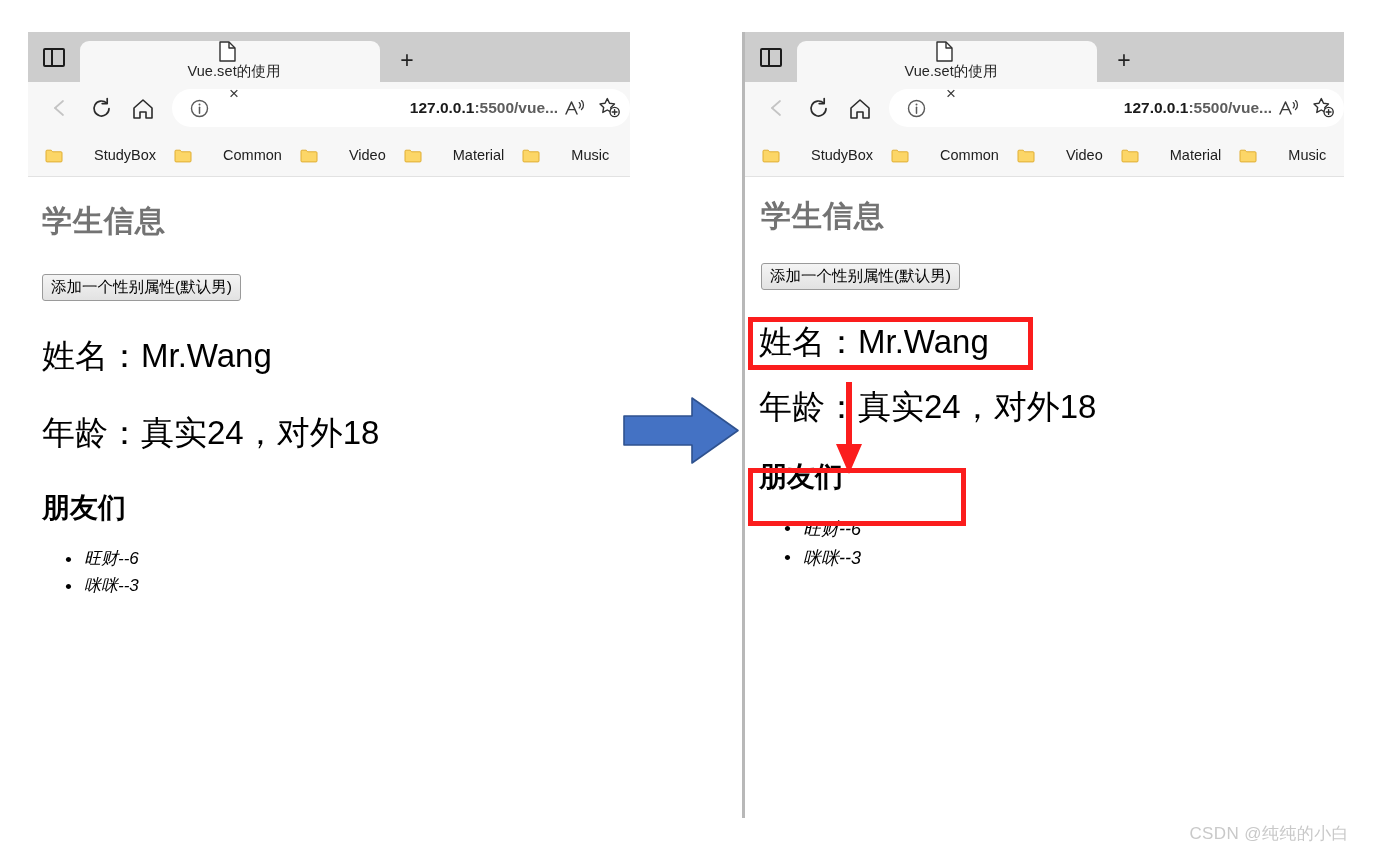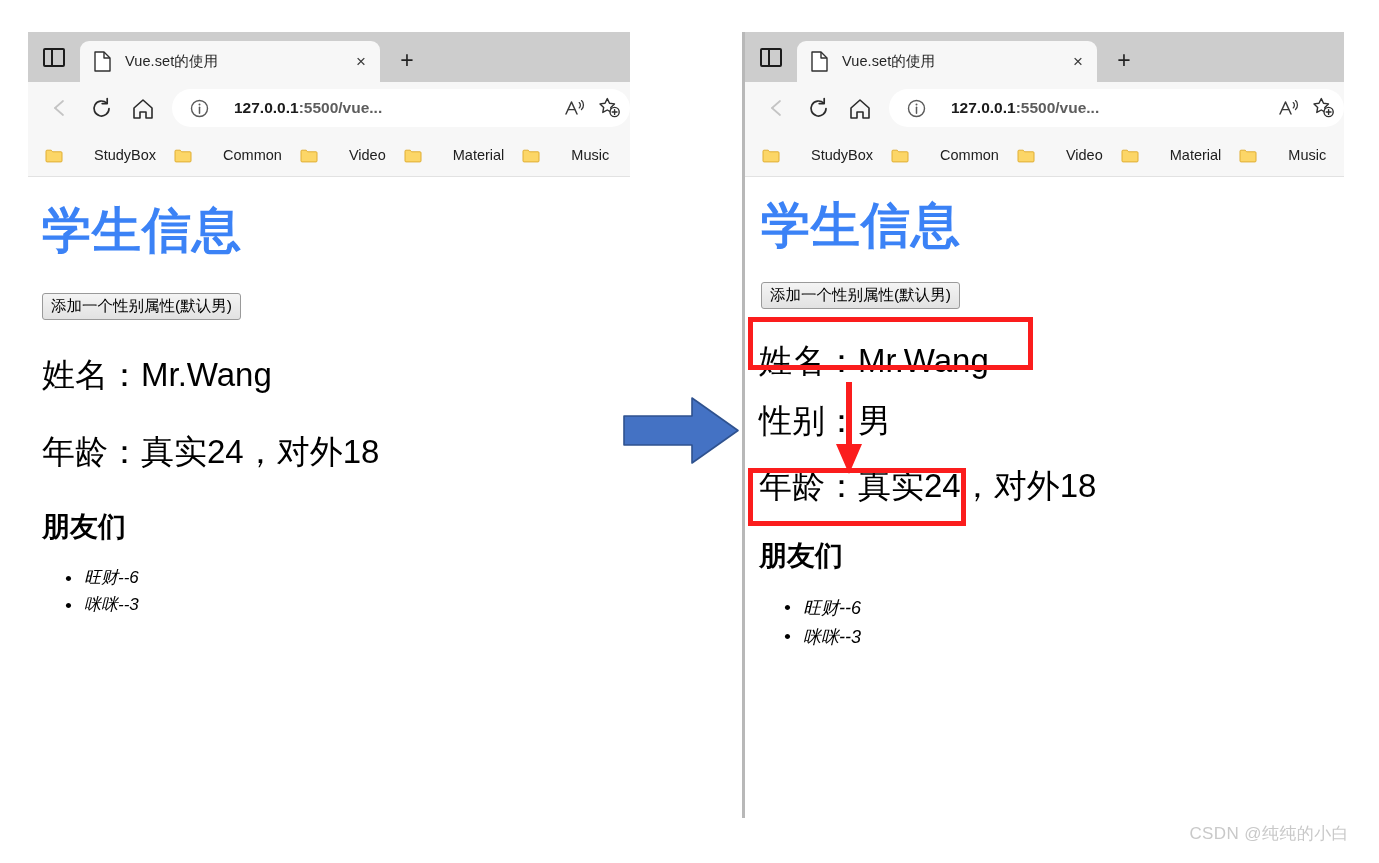--- a/index.html
+++ b/index.html
@@ -69,20 +69,21 @@
   }
   .tab {
     height: 41px;
     min-width: 300px;
     background: #f7f7f7;
     border-radius: 9px 9px 0 0;
     display: flex;
     align-items: center;
     padding: 0 6px 0 14px;
     box-sizing: border-box;
+    flex-direction: column;
   }
   .tab-favicon {
     width: 17px;
     height: 21px;
     position: relative;
     flex: 0 0 auto;
     margin-right: 14px;
   }
   .tab-title {
     font-size: 14.5px;
@@ -115,20 +116,21 @@
   }
 
   
   .toolbar {
     height: 52px;
     background: #f7f7f7;
     display: flex;
     align-items: center;
     padding-left: 10px;
     box-sizing: border-box;
+    text-align: right;
   }
   .tb-btn {
     width: 42px;
     height: 42px;
     display: flex;
     align-items: center;
     justify-content: center;
     flex: 0 0 auto;
   }
   .omnibox {
@@ -201,23 +203,23 @@
   }
 
   
   .page {
     background: #ffffff;
     padding: 0 0 0 8px;
     position: relative;
     height: calc(100% - 145px);
   }
   h1.title {
-    font-size: 49px;
+    font-size: 30px;
     font-weight: bold;
-    color: #3b82f6;
+    color: #737373;
     margin: 29px 0 0 6px;
     letter-spacing: 1px;
     line-height: 1;
   }
   .gender-btn {
     display: inline-block;
     font-size: 15.5px;
     color: #000;
     background: linear-gradient(#f4f4f4, #e2e2e2);
     border: 1px solid #9a9a9a;
@@ -542,21 +544,20 @@
           </svg>
       </span>
       <span class="bm-label">Music</span>
     </div>
   </div>
 
   <div class="page">
     <h1 class="title">学生信息</h1>
     <div><button class="gender-btn">添加一个性别属性(默认男)</button></div>
     <h2 class="row row-name">姓名：Mr.Wang</h2>
-    <h2 class="row row-gender">性别：男</h2>
     <h2 class="row row-age">年龄：真实24，对外18</h2>
     <h2 class="friends">朋友们</h2>
     <ul class="friend-list">
       <li>旺财--6</li>
       <li>咪咪--3</li>
     </ul>
   </div>
 </div>
 
 <div class="redbox" id="redbox-button"></div>

